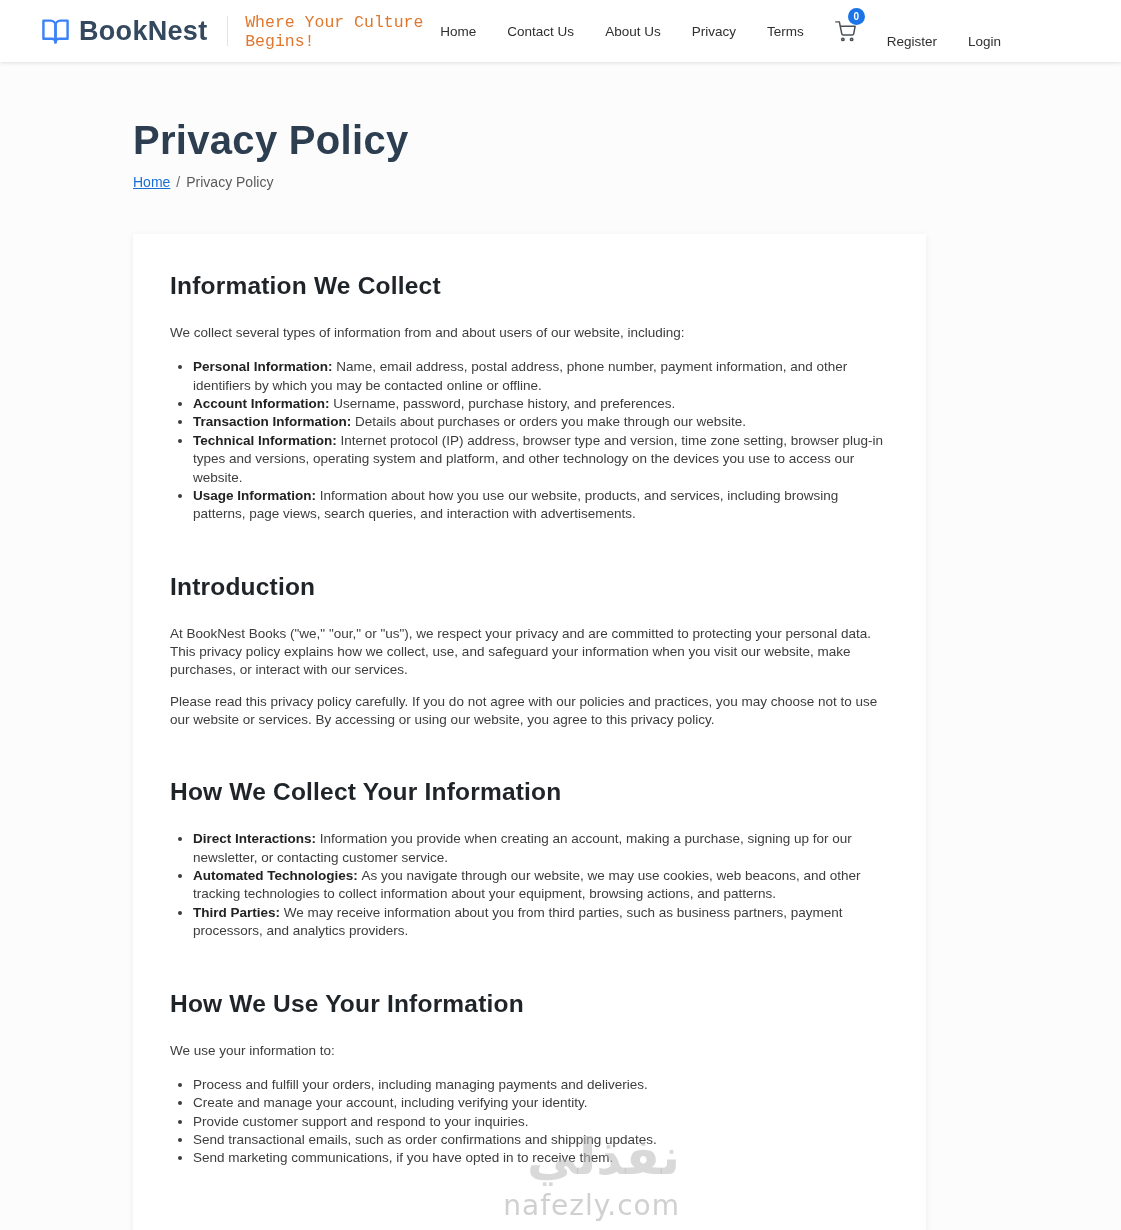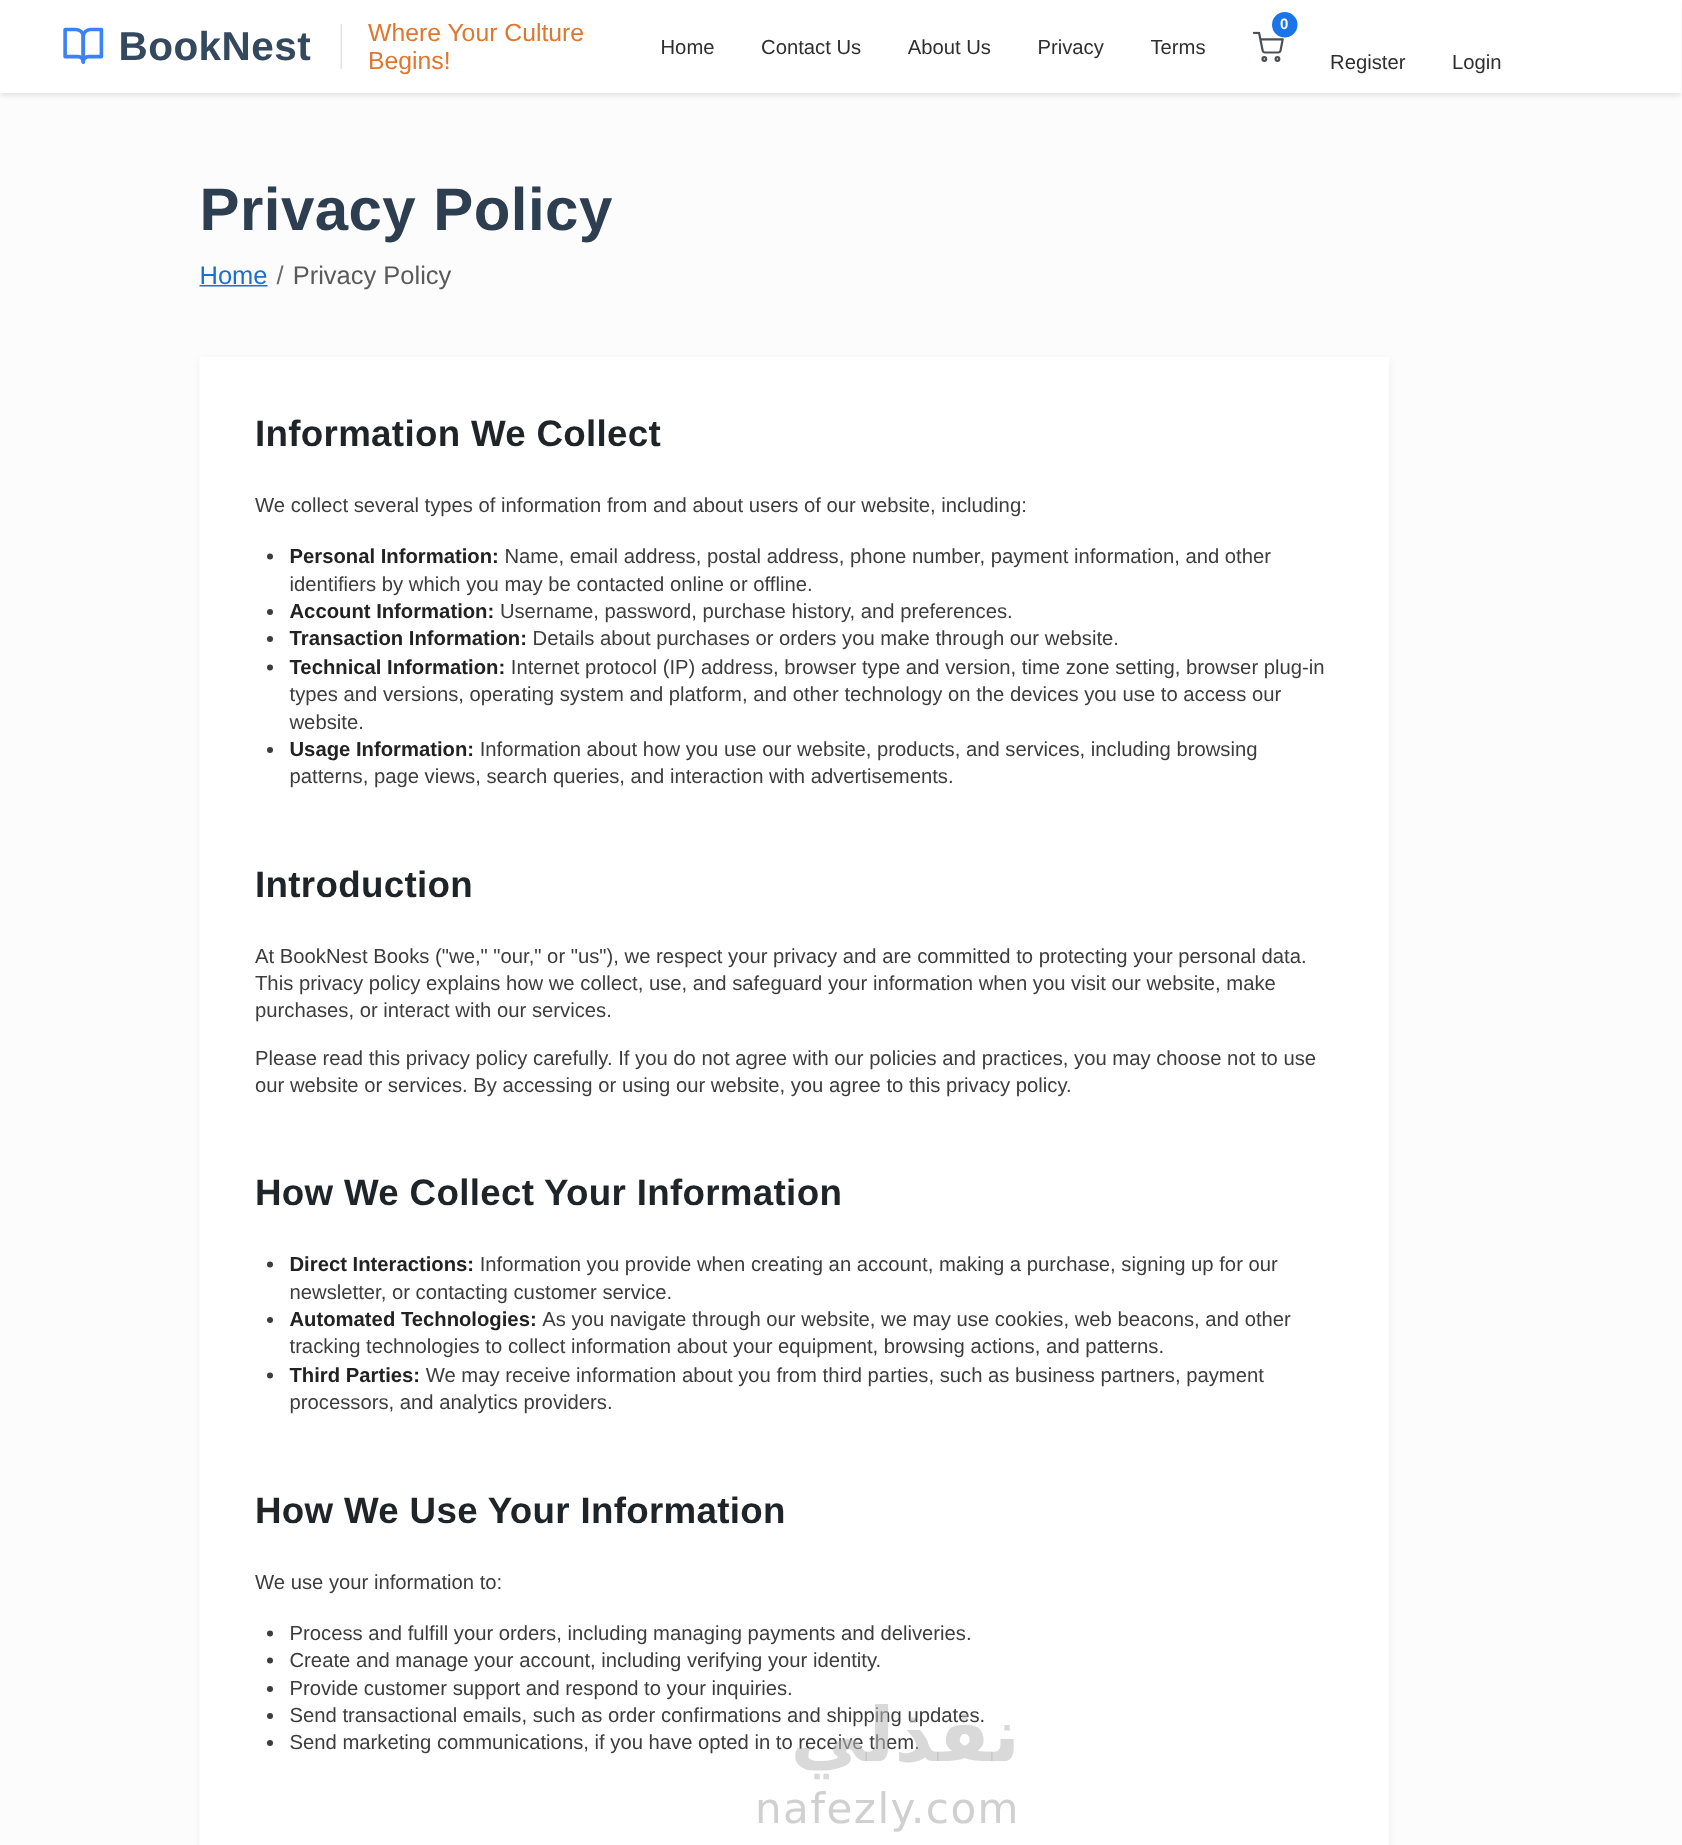--- a/index.html
+++ b/index.html
@@ -17,29 +17,29 @@
   .navbar {
     position: relative;
     z-index: 5;
     display: flex;
     align-items: center;
     height: 62px;
     background: #ffffff;
     box-shadow: 0 1px 4px rgba(0,0,0,.12);
     padding: 0 120px 0 40px;
   }
-  .brand { display: flex; gap: 8px; text-decoration: none; cursor: pointer; }
+  .brand { display: flex; align-items: center; gap: 8px; text-decoration: none; cursor: pointer; }
   .brand-icon { width: 31px; height: 29px; display: block; }
   .brand-name {
     font-size: 27px; font-weight: 800; letter-spacing: .3px;
     color: #34495e;
   }
   .brand-divider { width: 1px; height: 30px; background: #e3e3e3; margin: 0 17px 0 20px; }
   .tagline {
-    font-family: Liberation Sans, sans-serif;
+    font-family: Liberation Mono, monospace;
     font-size: 16.5px; color: #e0772e; padding-top: 2px;
   }
   .nav-links { margin-left: auto; display: flex; align-items: center; gap: 31px; }
   .nav-link {
     font-size: 13.5px; color: #2f2f2f; text-decoration: none; cursor: pointer;
     white-space: nowrap;
   }
   .cart-wrap { position: relative; cursor: pointer; display: flex; align-items: center; }
   .cart-icon { width: 21px; height: 21px; display: block; }
   .cart-badge {
@@ -50,21 +50,21 @@
     font-size: 10px; font-weight: bold;
     display: flex; align-items: center; justify-content: center;
   }
 
   
   .page-head { width: 793px; margin-left: 133px; text-align: left; }
   .page-title {
     margin: 56px 0 0;
     font-size: 40px; font-weight: bold; color: #2c3e50; letter-spacing: .3px;
   }
-  .breadcrumb { margin-top: 11px; font-size: 17px; color: #5a5a5a; }
+  .breadcrumb { margin-top: 11px; font-size: 14px; color: #5a5a5a; }
   .breadcrumb a { color: #1a6fd4; text-decoration: underline; cursor: pointer; }
   .breadcrumb .sep { margin: 0 6px; color: #6a6a6a; }
   .last-updated { margin-top: 16px; font-size: 13px; color: #707070; }
 
   
   .card {
     width: 793px; margin: 44px 0 0 133px;
     background: #ffffff;
     box-shadow: 0 1px 6px rgba(0,0,0,.07);
     padding: 38px 42px 160px 37px;

